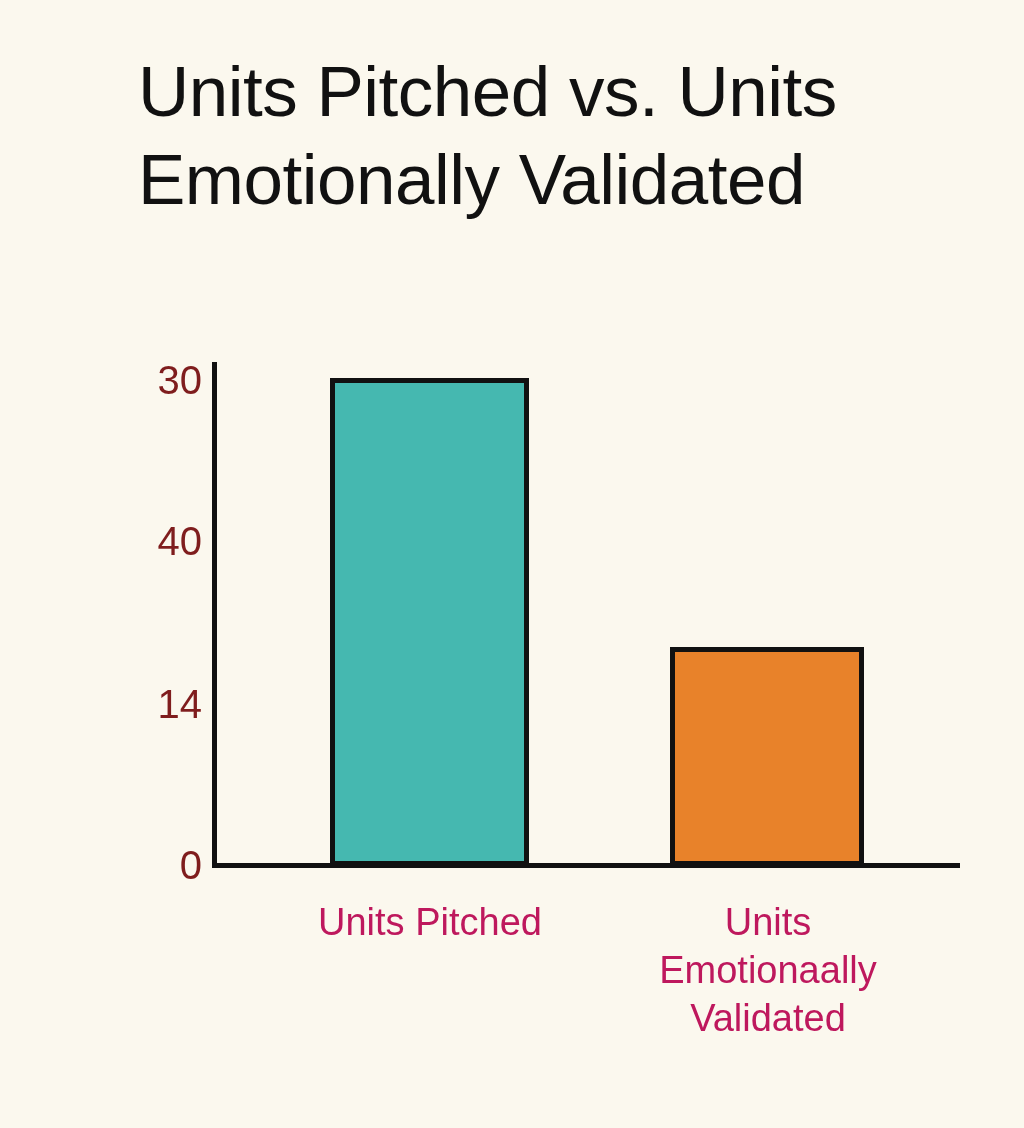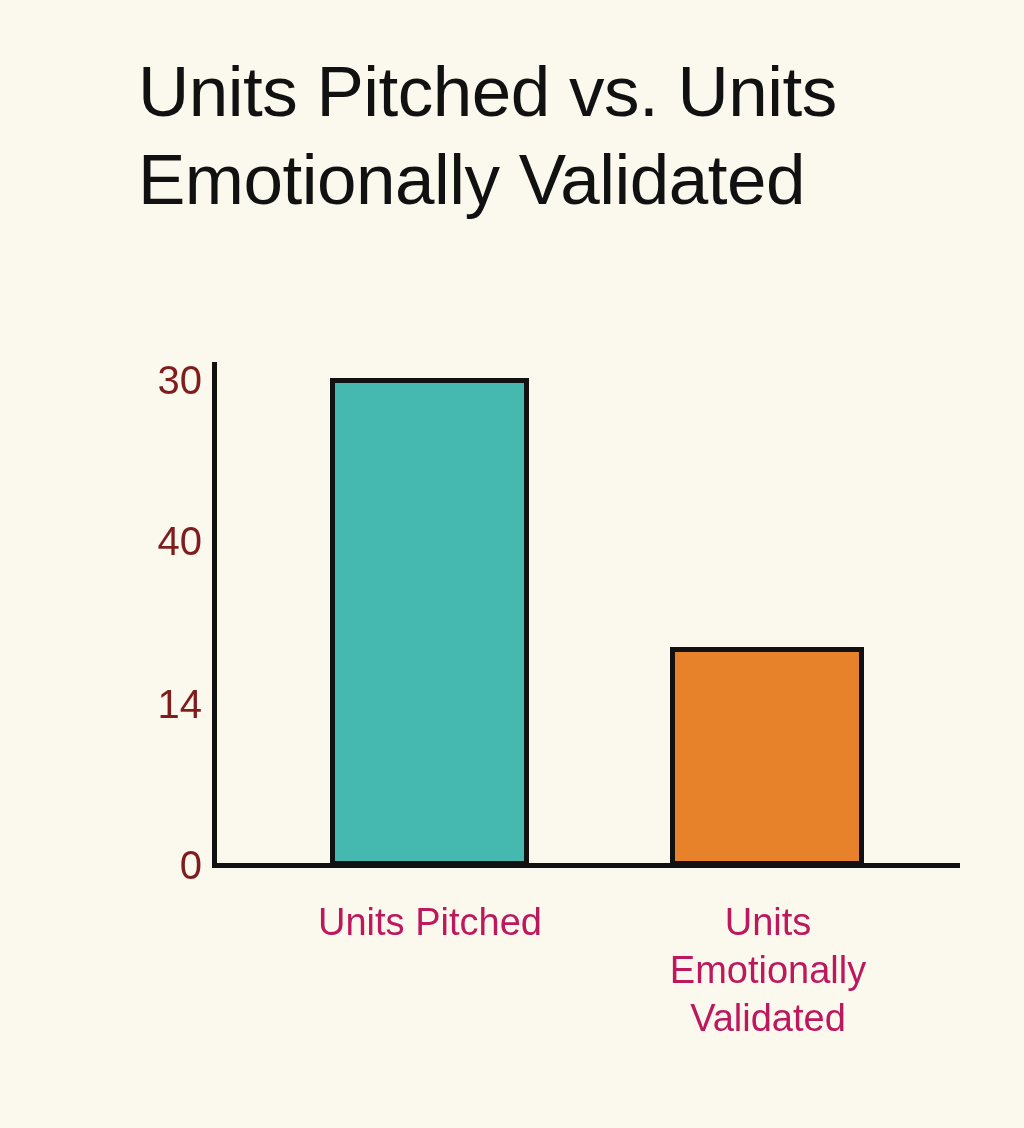--- a/index.html
+++ b/index.html
@@ -141,17 +141,17 @@
       <div class="tick-label" style="top:521px;">40</div>
       <div class="tick-label" style="top:684px;">14</div>
       <div class="tick-label" style="top:845px;">0</div>
     </div>
 
     <div class="bar" id="bar-0" style="height: 487.742px; top: 378.258px; background: rgb(69, 184, 176); border-color: rgb(17, 17, 17);"></div>
     <div class="bar" id="bar-1" style="height: 219.484px; top: 646.516px; background: rgb(232, 130, 42); border-color: rgb(17, 17, 17);"></div>
 
     <div class="cat-label" id="cat-label-0">Units Pitched</div>
     <div class="cat-label" id="cat-label-1">Units
-Emotionally
+Emotionaally
 Validated</div>
 
   </div>
 </div>
 
 </body></html>

